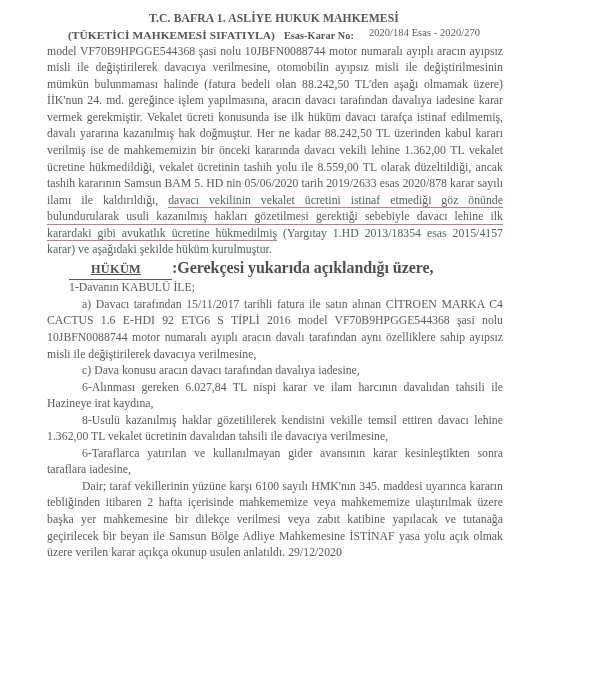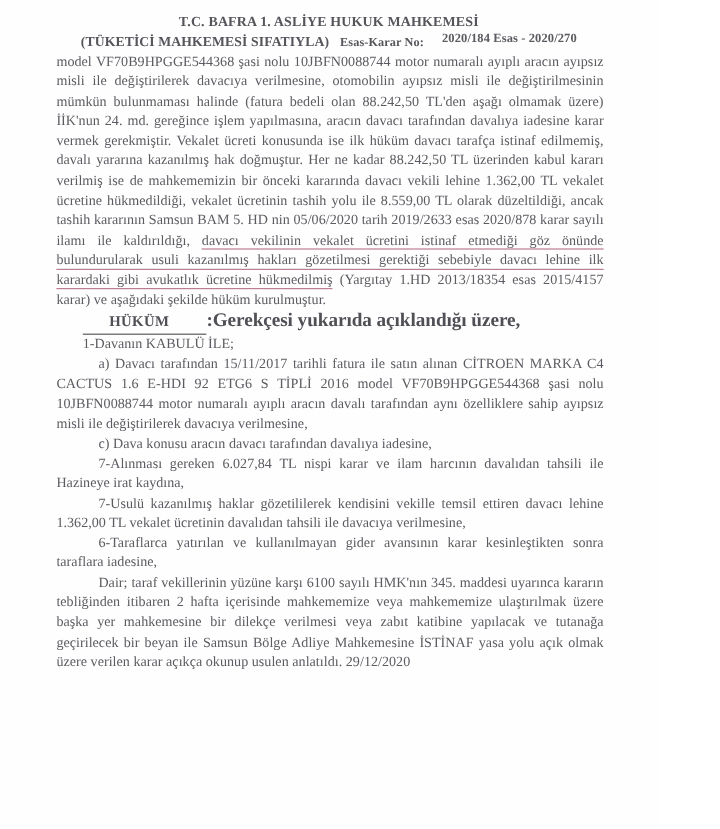--- a/index.html
+++ b/index.html
@@ -46,21 +46,21 @@
     font-weight: bold;
     letter-spacing: 0.1px;
   }
   .hdr-esas-label {
     font-weight: bold;
     font-size: 10.2px;
     margin-left: 9px;
     letter-spacing: 0.1px;
   }
   .hdr-esas-value {
-    font-weight: bold;
+    font-weight: normal;
     font-size: 10.4px;
     position: relative;
     top: -2.5px;
     margin-left: 15px;
     letter-spacing: 0.1px;
     color: #5a5a60;
   }
 
   
   .body-wrap {
@@ -101,20 +101,21 @@
     white-space: nowrap;
   }
   .hukum-word {
     font-weight: bold;
     font-size: 12.3px;
     letter-spacing: 0.3px;
     display: inline-block;
     min-width: 103px;
     border-bottom: 1.1px solid #5a5a60;
     padding-bottom: 0.5px;
+    text-decoration: underline;
   }
   .hukum-rest {
     font-weight: bold;
     font-size: 16px;
     letter-spacing: -0.05px;
   }
   p.kabul {
     margin: 0;
     font-size: 11.75px;
     line-height: 16.9px;
@@ -138,20 +139,20 @@
 
     <p class="para cont"><span>model VF70B9HPGGE544368 şasi nolu 10JBFN0088744 motor numaralı ayıplı aracın ayıpsız misli ile değiştirilerek davacıya verilmesine, otomobilin ayıpsız misli ile değiştirilmesinin mümkün bulunmaması halinde (fatura bedeli olan 88.242,50 TL'den aşağı olmamak üzere) İİK'nun 24. md. gereğince işlem yapılmasına, aracın davacı tarafından davalıya iadesine karar vermek gerekmiştir. Vekalet ücreti konusunda ise ilk hüküm davacı tarafça istinaf edilmemiş, davalı yararına kazanılmış hak doğmuştur. Her ne kadar 88.242,50 TL üzerinden kabul kararı verilmiş ise de mahkememizin bir önceki kararında davacı vekili lehine 1.362,00 TL vekalet ücretine hükmedildiği, vekalet ücretinin tashih yolu ile 8.559,00 TL olarak düzeltildiği, ancak tashih kararının Samsun BAM 5. HD nin 05/06/2020 tarih 2019/2633 esas 2020/878 karar sayılı ilamı ile kaldırıldığı, </span><span class="pink-u">davacı vekilinin vekalet ücretini istinaf etmediği göz önünde bulundurularak usuli kazanılmış hakları gözetilmesi gerektiği sebebiyle davacı lehine ilk karardaki gibi avukatlık ücretine hükmedilmiş</span><span> (Yargıtay 1.HD 2013/18354 esas 2015/4157 karar) ve aşağıdaki şekilde hüküm kurulmuştur.</span></p>
 
     <div class="hukum-row"><span class="hukum-word">HÜKÜM</span><span class="hukum-rest">:Gerekçesi yukarıda açıklandığı üzere,</span></div>
 
     <p class="kabul">1-Davanın  KABULÜ İLE;</p>
 
     <p class="para ind">a) Davacı tarafından 15/11/2017 tarihli fatura ile  satın alınan  CİTROEN MARKA C4 CACTUS 1.6 E-HDI 92 ETG6 S TİPLİ 2016  model  VF70B9HPGGE544368  şasi nolu 10JBFN0088744 motor numaralı ayıplı aracın davalı tarafından aynı özelliklere sahip ayıpsız misli ile değiştirilerek davacıya verilmesine,</p>
     <p class="para ind">c) Dava konusu aracın davacı tarafından  davalıya iadesine,</p>
 
-    <p class="para ind">7-Alınması gereken 6.027,84 TL nispi karar ve ilam harcının davalıdan tahsili ile Hazineye irat kaydına,</p>
-    <p class="para ind">7-Usulü  kazanılmış haklar gözetililerek kendisini vekille temsil ettiren davacı lehine 1.362,00 TL vekalet ücretinin davalıdan tahsili  ile davacıya verilmesine,</p>
+    <p class="para ind">6-Alınması gereken 6.027,84 TL nispi karar ve ilam harcının davalıdan tahsili ile Hazineye irat kaydına,</p>
+    <p class="para ind">8-Usulü  kazanılmış haklar gözetililerek kendisini vekille temsil ettiren davacı lehine 1.362,00 TL vekalet ücretinin davalıdan tahsili  ile davacıya verilmesine,</p>
     <p class="para ind">6-Taraflarca yatırılan ve kullanılmayan gider avansının karar kesinleştikten sonra taraflara iadesine,</p>
 
     <p class="para ind">Dair; taraf vekillerinin yüzüne karşı  6100 sayılı HMK'nın 345. maddesi uyarınca kararın tebliğinden itibaren 2 hafta içerisinde mahkememize veya mahkememize ulaştırılmak üzere başka yer mahkemesine  bir dilekçe verilmesi veya zabıt katibine yapılacak ve tutanağa geçirilecek bir beyan ile Samsun  Bölge Adliye Mahkemesine  İSTİNAF  yasa yolu açık olmak üzere verilen  karar açıkça okunup usulen anlatıldı.  29/12/2020</p>
 
   </div>
 </div>
 
 </body></html>

